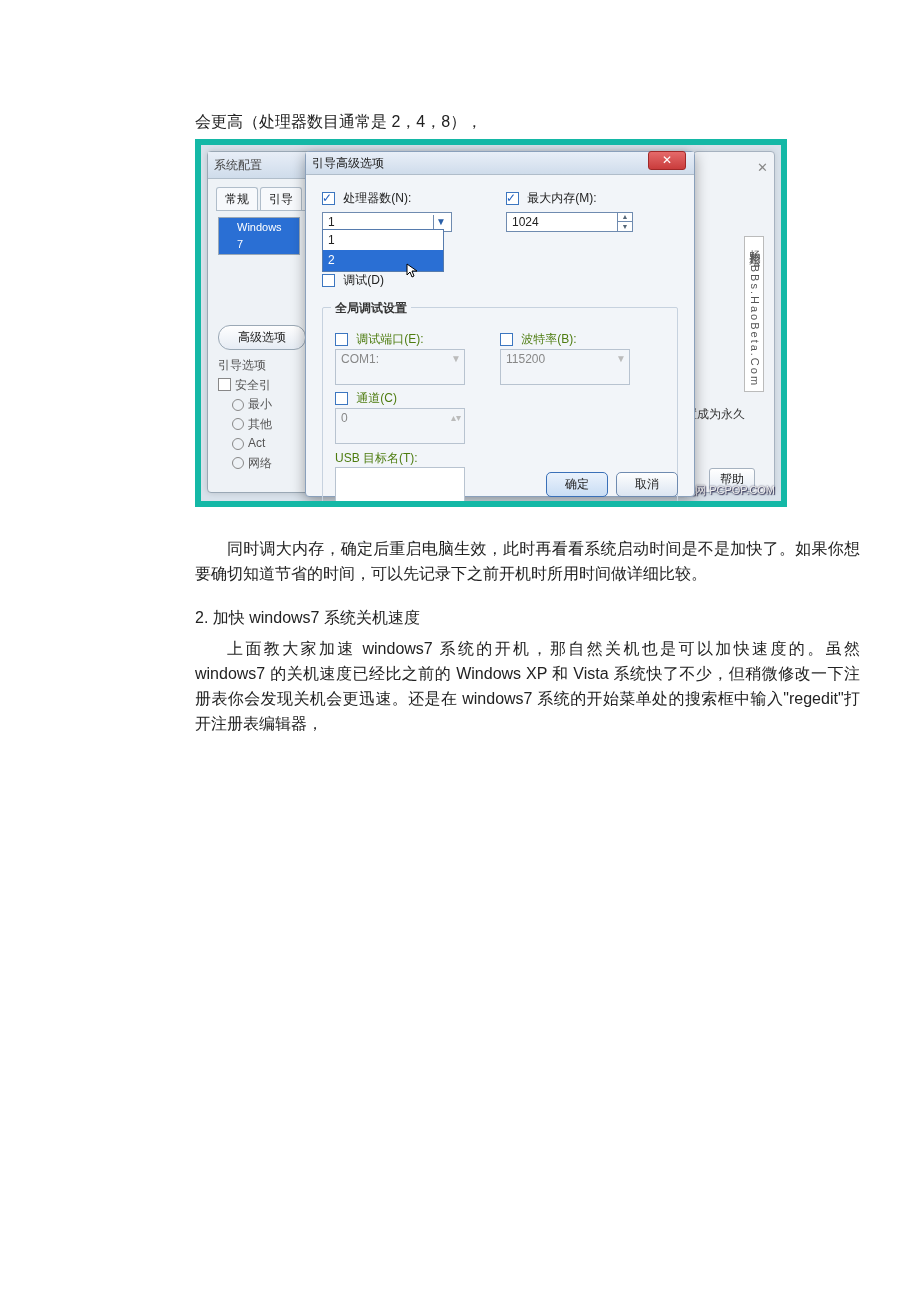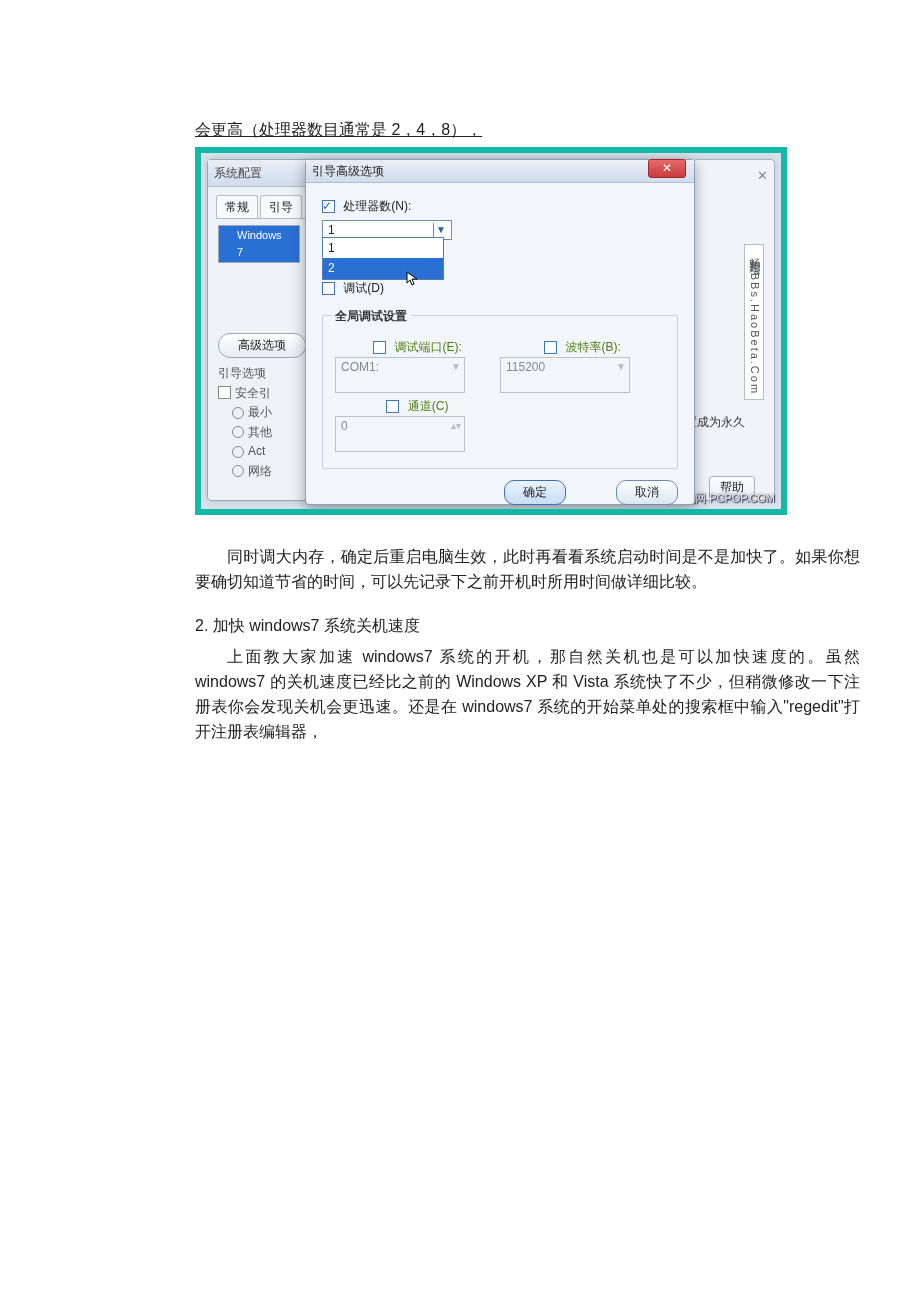--- a/index.html
+++ b/index.html
@@ -7,21 +7,21 @@
     background: #fff;
     font-family: "Microsoft YaHei", "SimSun", sans-serif;
     width: 920px;
   }
   .page {
     padding: 110px 60px 0 195px;
     color: #222;
     font-size: 16px;
     line-height: 1.55;
   }
-  .intro-line { margin: 8px 0 4px 0; text-decoration: underline; }
+  .intro-line { margin: 0 0 4px 0; }
   
   .shot {
     position: relative;
     width: 580px;
     height: 356px;
     margin: 2px 0 30px 0;
     background: #d9e2eb;
     border: 6px solid #14b8a6;
     overflow: hidden;
   }
@@ -169,44 +169,42 @@
   }
   .spin .sp-btns { width: 14px; border-left: 1px solid #6f8bb0; }
   .spin .sp-btns div { height: 9px; display:flex; align-items:center; justify-content:center; font-size:7px; color:#567; }
   .spin .sp-btns div:first-child { border-bottom:1px solid #6f8bb0; }
   .groupbox {
     position: absolute;
     left: 16px; right: 16px; top: 132px;
     border: 1px solid #c7d2df;
     border-radius: 2px;
     padding: 18px 12px 12px 12px;
-    text-align: center;
   }
   .groupbox .legend {
     position: absolute; top: -9px; left: 8px;
     background: #f2f5f9; padding: 0 4px;
     font-weight: bold; color: #333;
   }
   .g-row { display: flex; margin: 4px 0; }
   .g-col { flex: 1; }
   .disabled { color: #4d7c0f; }
   .fld {
     width: 120px; height: 18px; border: 1px solid #b8c3d0; background: #f2f5f9;
     display:flex; align-items:center; justify-content:space-between; padding:0 3px 16px 5px;
     color:#888;
   }
   .fld .arrow { color:#bbb; font-size:10px; }
   .bottom-btns { position: absolute; right: 16px; bottom: 8px; display:flex; gap:8px; }
   .btn {
     padding: 2px 18px;
     border: 1px solid #6f8bb0;
-    border-radius: 10px;
+    border-radius: 5px;
     background: linear-gradient(#fefefe,#dbe5f1);
     font-size: 12px;
-    margin-left: 42px;
   }
   .btn.primary { border-color:#3a70b8; background: linear-gradient(#eaf2fc,#c9ddf4); }
   
   .right-window {
     position: absolute;
     right: 6px; top: 6px;
     width: 80px; height: 340px;
     background: #f0f3f7;
     border: 1px solid #a6b2c0;
     border-radius: 4px;
@@ -331,20 +329,31 @@
         <svg viewBox="0 0 16 16">
               <path d="M1 1 L1 12 L4 9 L6 14 L8 13 L6 8 L11 8 Z" fill="#fff" stroke="#000" stroke-width="1"></path>
             </svg>
       </div>
 
       <div style="position:absolute; left:16px; top:96px;">
         <span class="chk-sq"></span>
         <span class="lbl">调试(D)</span>
       </div>
 
+      <div class="col col-right">
+        <span class="chk-sq checked"></span>
+        <span class="lbl">最大内存(M):</span>
+        <div class="spin">
+          <span>1024</span>
+          <div class="sp-btns">
+            <div>▲</div>
+            <div>▼</div>
+          </div>
+        </div>
+      </div>
 
       <div class="groupbox">
         <div class="legend">全局调试设置</div>
         <div class="g-row">
           <div class="g-col">
             <span class="chk-sq disabled"></span>
             <span class="lbl disabled">调试端口(E):</span>
             <div class="fld">
               <span>COM1:</span>
                   <span class="arrow">▼</span>
@@ -363,20 +372,26 @@
           <div class="g-col">
             <span class="chk-sq disabled"></span>
             <span class="lbl disabled">通道(C)</span>
             <div class="fld">
               <span>0</span>
                   <span class="arrow">▴▾</span>
             </div>
           </div>
           <div class="g-col"></div>
         </div>
+        <div class="g-row">
+          <div class="g-col">
+            <span class="lbl disabled">USB 目标名(T):</span>
+            <div class="fld" style="background:#fff;"></div>
+          </div>
+        </div>
       </div>
 
       <div class="bottom-btns">
         <div class="btn primary">确定</div>
         <div class="btn">取消</div>
       </div>
     </div>
   </div>
 </div>
 

